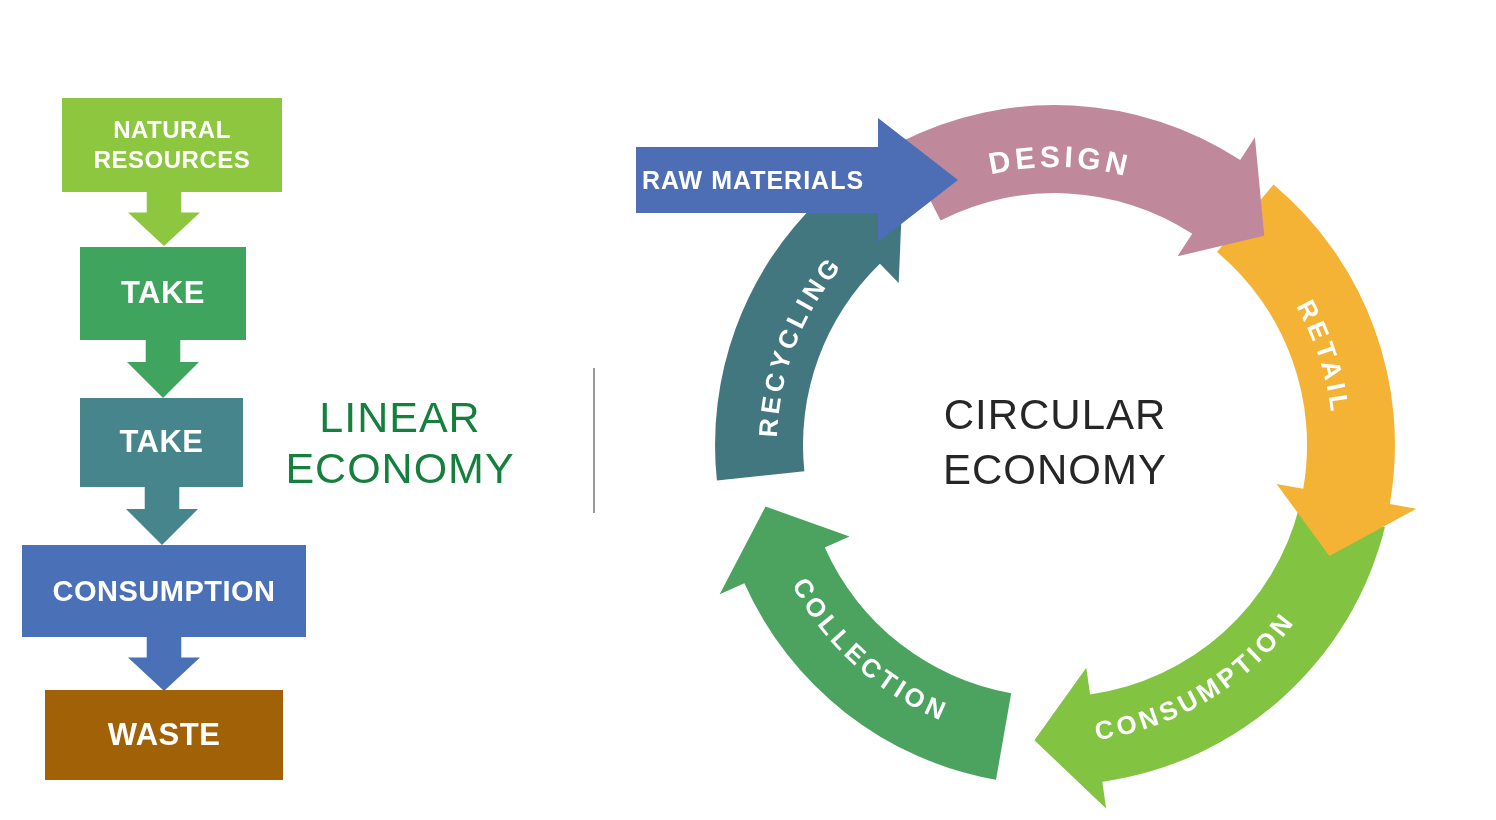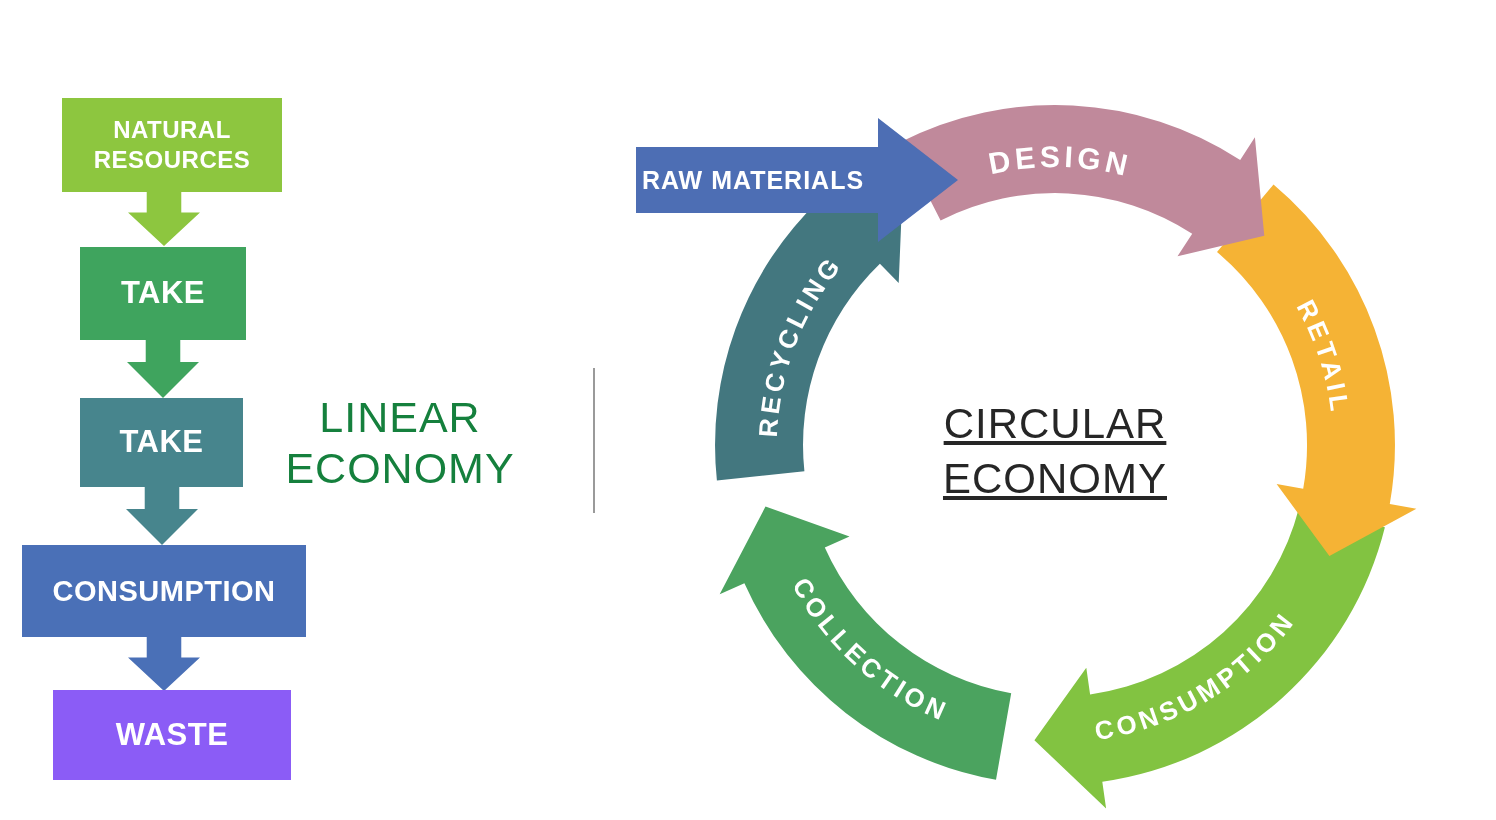--- a/index.html
+++ b/index.html
@@ -32,22 +32,22 @@
 
   
   .side-title{
     position:absolute;text-align:center;font-weight:500;
   }
   .linear-title{
     left:240px;top:392px;width:320px;font-size:43px;color:#15803d;
     letter-spacing:1px;line-height:1.18;
   }
   .circular-title{
-    left:885px;top:396px;width:340px;font-size:42px;color:#262626;
-    letter-spacing:1px;line-height:1.32;text-decoration:underline;
+    left:885px;top:387px;width:340px;font-size:42px;color:#262626;
+    letter-spacing:1px;line-height:1.32;
   }
   .divider{
     position:absolute;left:593px;top:368px;width:2px;height:145px;background:#9a9a9a;
   }
 
   
   .arc-label{
     fill:#ffffff;font-weight:bold;letter-spacing:4px;
     font-family:"Liberation Sans",sans-serif;
   }
@@ -94,21 +94,21 @@
   <div class="flow-box step2" style="background: rgb(71, 133, 141);">
     <span>TAKE</span>
   </div>
   <div class="flow-arrow a2" style="background: rgb(71, 133, 141);"></div>
 
   <div class="flow-box step3" style="background: rgb(74, 112, 183);">
     <span>CONSUMPTION</span>
   </div>
   <div class="flow-arrow a3" style="background: rgb(74, 112, 183);"></div>
 
-  <div class="flow-box step4" style="background: #8b5cf6; margin-left: 8px;">
+  <div class="flow-box step4" style="background: #a16207;">
     <span>WASTE</span>
   </div>
 
   <div class="side-title linear-title">
     <div>LINEAR</div>
     <div>ECONOMY</div>
   </div>
 
   <div class="divider"></div>
 

